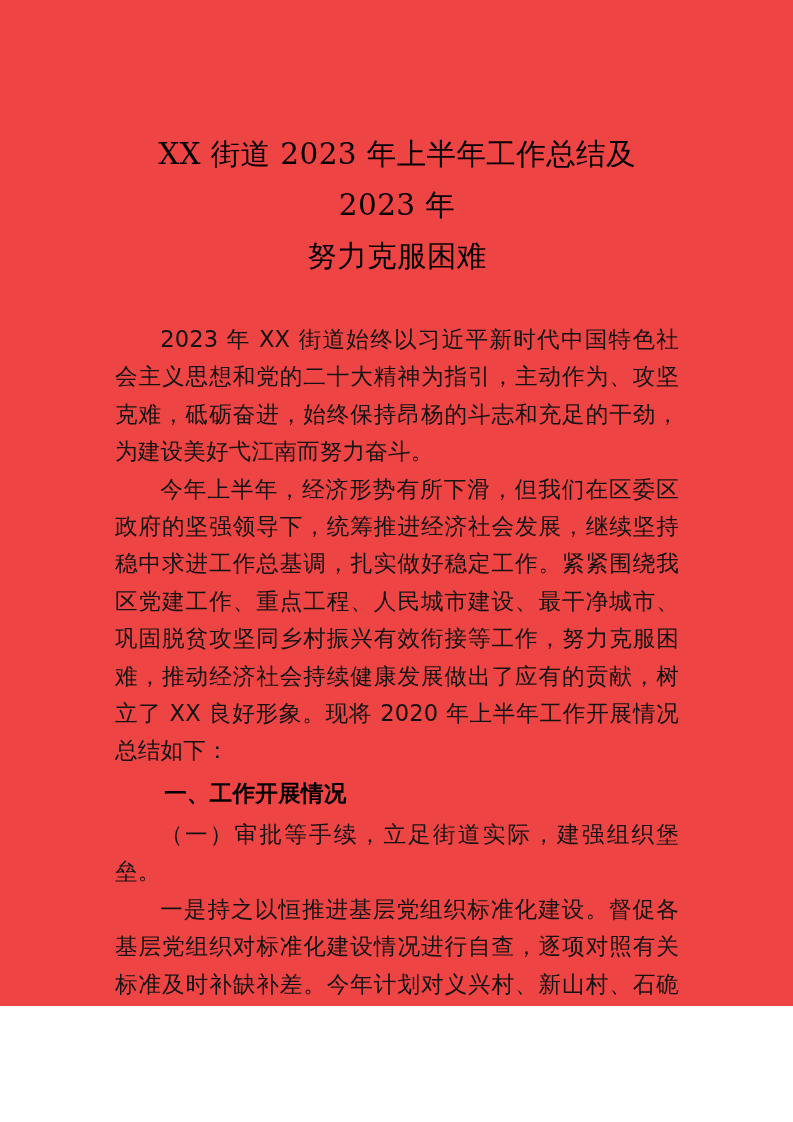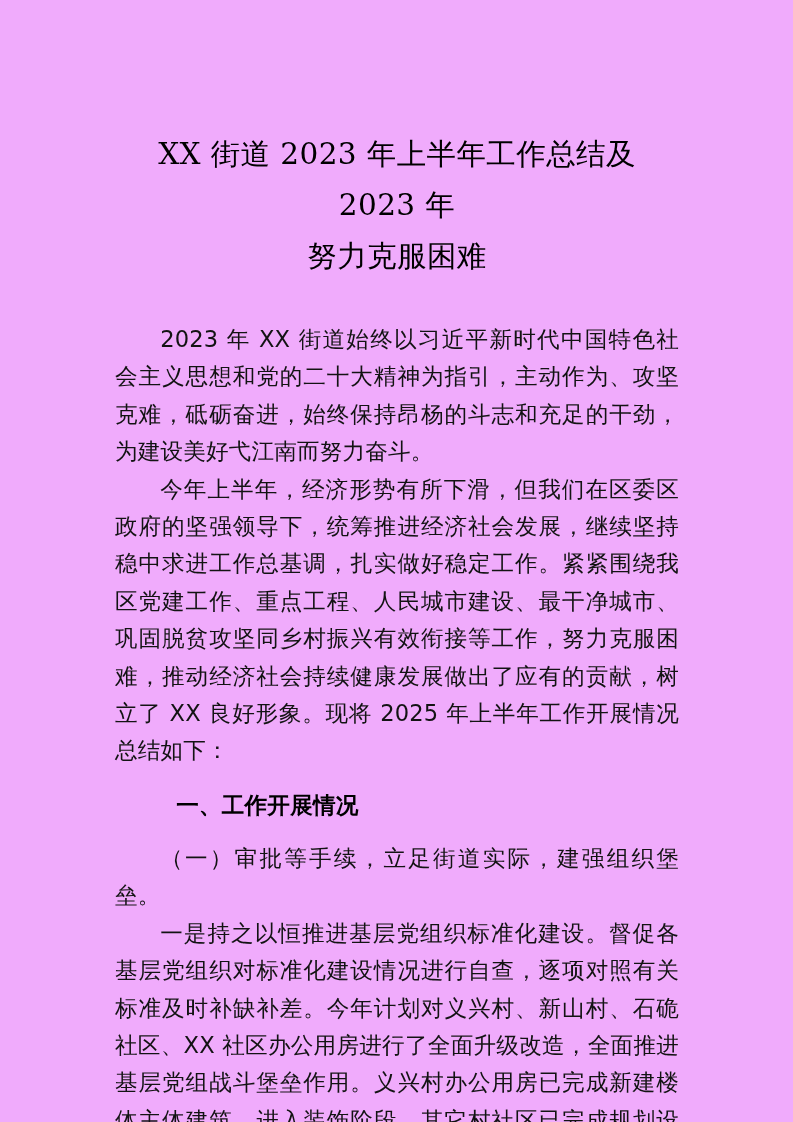--- a/index.html
+++ b/index.html
@@ -12,24 +12,24 @@
     height: 1122px;
     overflow: hidden;
     font-family: "DejaVu Serif", "Liberation Serif", serif;
     color: #000000;
     -webkit-font-smoothing: antialiased;
   }
 
   .page {
     position: relative;
     width: 793px;
-    height: 1122px;
+    height: 1006px;
     box-sizing: border-box;
     padding: 0;
-    background: #f0abfc;
+    background: #ef4444;
     overflow: hidden;
   }
 
   .content {
     position: absolute;
     left: 115px;
     top: 0;
     width: 564px;
   }
 
@@ -70,21 +70,21 @@
   }
 
   
   p.para, .subsec {
     font-synthesis: none;
     transform: none;
   }
 
   
   h2.section-heading {
-    margin: 16px;
+    margin: 4px;
     padding: 0;
     font-family: "DejaVu Sans", "Liberation Sans", sans-serif;
     font-weight: 700;
     font-size: 22.6px;
     line-height: 38px;
     letter-spacing: 0.2px;
     text-indent: 2em;
     color: #000000;
   }
 
@@ -111,21 +111,21 @@
 
     <h1 class="doc-title">
       <div class="title-line-1">XX 街道 2023 年上半年工作总结及 2023 年</div>
       <div class="title-line-2">努力克服困难</div>
     </h1>
 
     <div class="body-block">
 
       <p class="para">2023 年 XX 街道始终以习近平新时代中国特色社会主义思想和党的二十大精神为指引，主动作为、攻坚克难，砥砺奋进，始终保持昂杨的斗志和充足的干劲，为建设美好弋江南而努力奋斗。</p>
 
-      <p class="para">今年上半年，经济形势有所下滑，但我们在区委区政府的坚强领导下，统筹推进经济社会发展，继续坚持稳中求进工作总基调，扎实做好稳定工作。紧紧围绕我区党建工作、重点工程、人民城市建设、最干净城市、巩固脱贫攻坚同乡村振兴有效衔接等工作，努力克服困难，推动经济社会持续健康发展做出了应有的贡献，树立了 XX 良好形象。现将 2025 年上半年工作开展情况总结如下：</p>
+      <p class="para">今年上半年，经济形势有所下滑，但我们在区委区政府的坚强领导下，统筹推进经济社会发展，继续坚持稳中求进工作总基调，扎实做好稳定工作。紧紧围绕我区党建工作、重点工程、人民城市建设、最干净城市、巩固脱贫攻坚同乡村振兴有效衔接等工作，努力克服困难，推动经济社会持续健康发展做出了应有的贡献，树立了 XX 良好形象。现将 2020 年上半年工作开展情况总结如下：</p>
 
       <h2 class="section-heading">一、工作开展情况</h2>
 
       <p class="subsec">（一）审批等手续，立足街道实际，建强组织堡垒。</p>
 
       <p class="para">一是持之以恒推进基层党组织标准化建设。督促各基层党组织对标准化建设情况进行自查，逐项对照有关标准及时补缺补差。今年计划对义兴村、新山村、石硊社区、XX 社区办公用房进行了全面升级改造，全面推进基层党组战斗堡垒作用。义兴村办公用房已完成新建楼体主体建筑，进入装饰阶段，其它村社区已完成规划设计、审批等手续。</p>
 
     </div>
   </div>
 </div>

